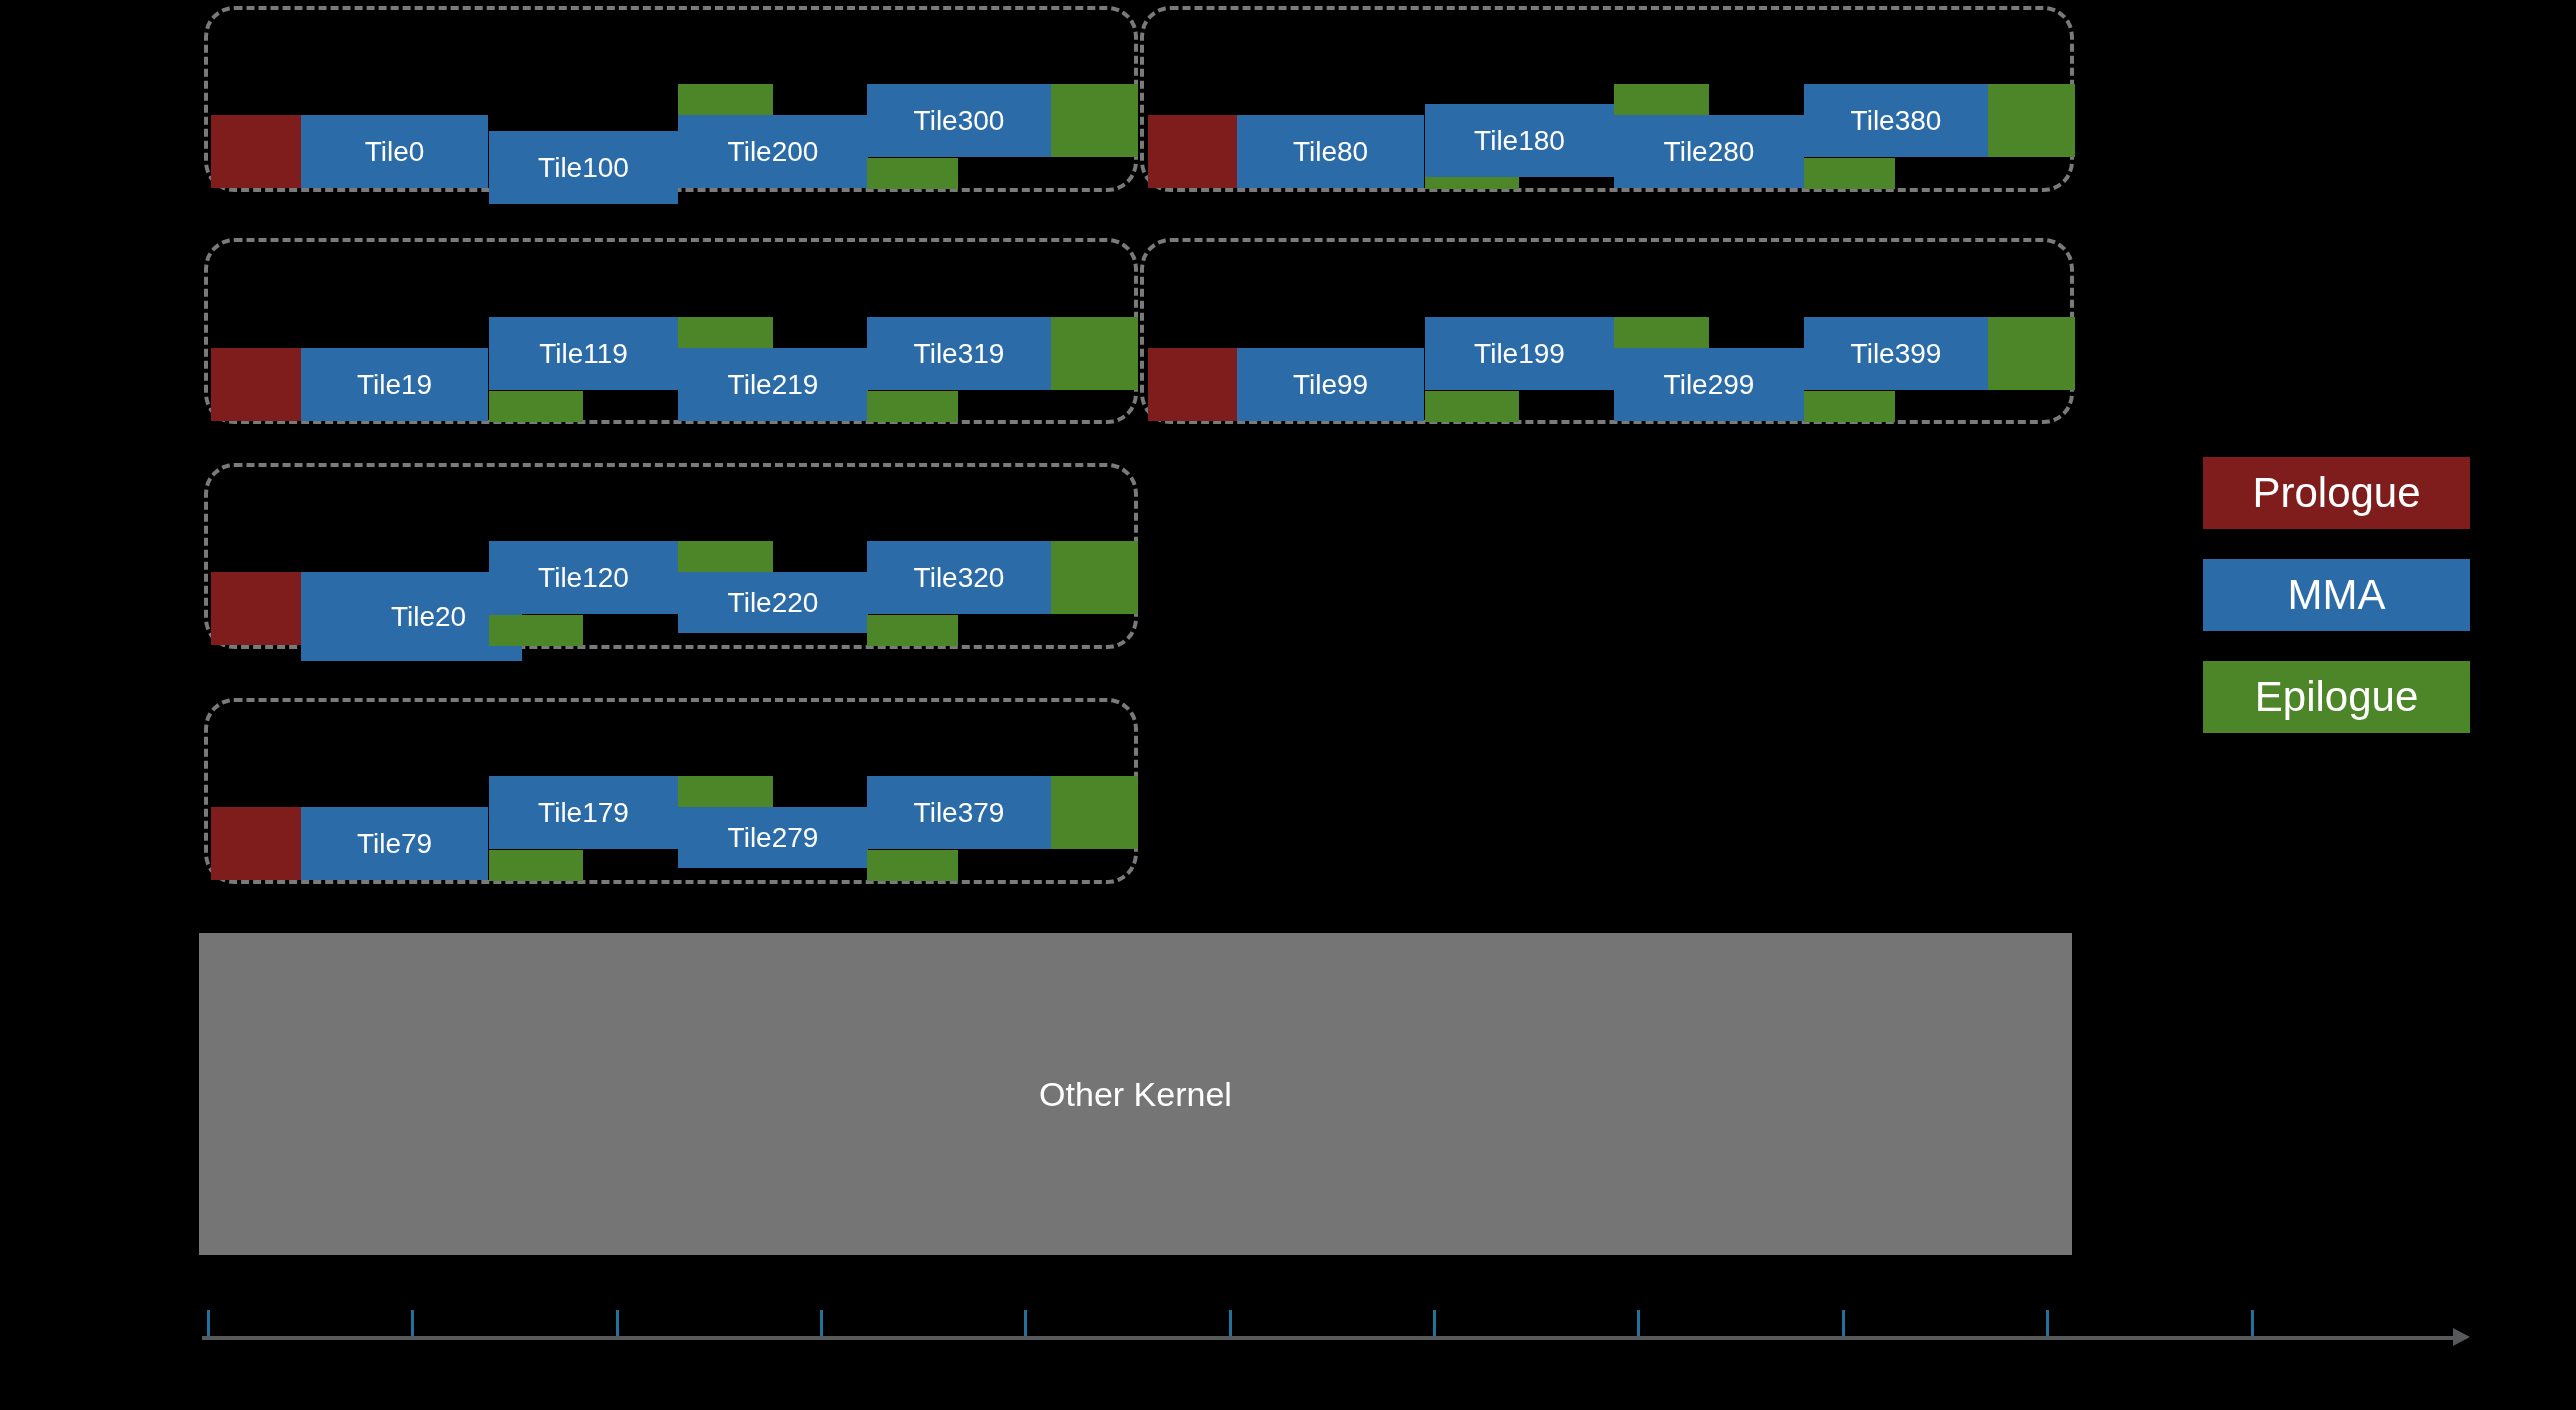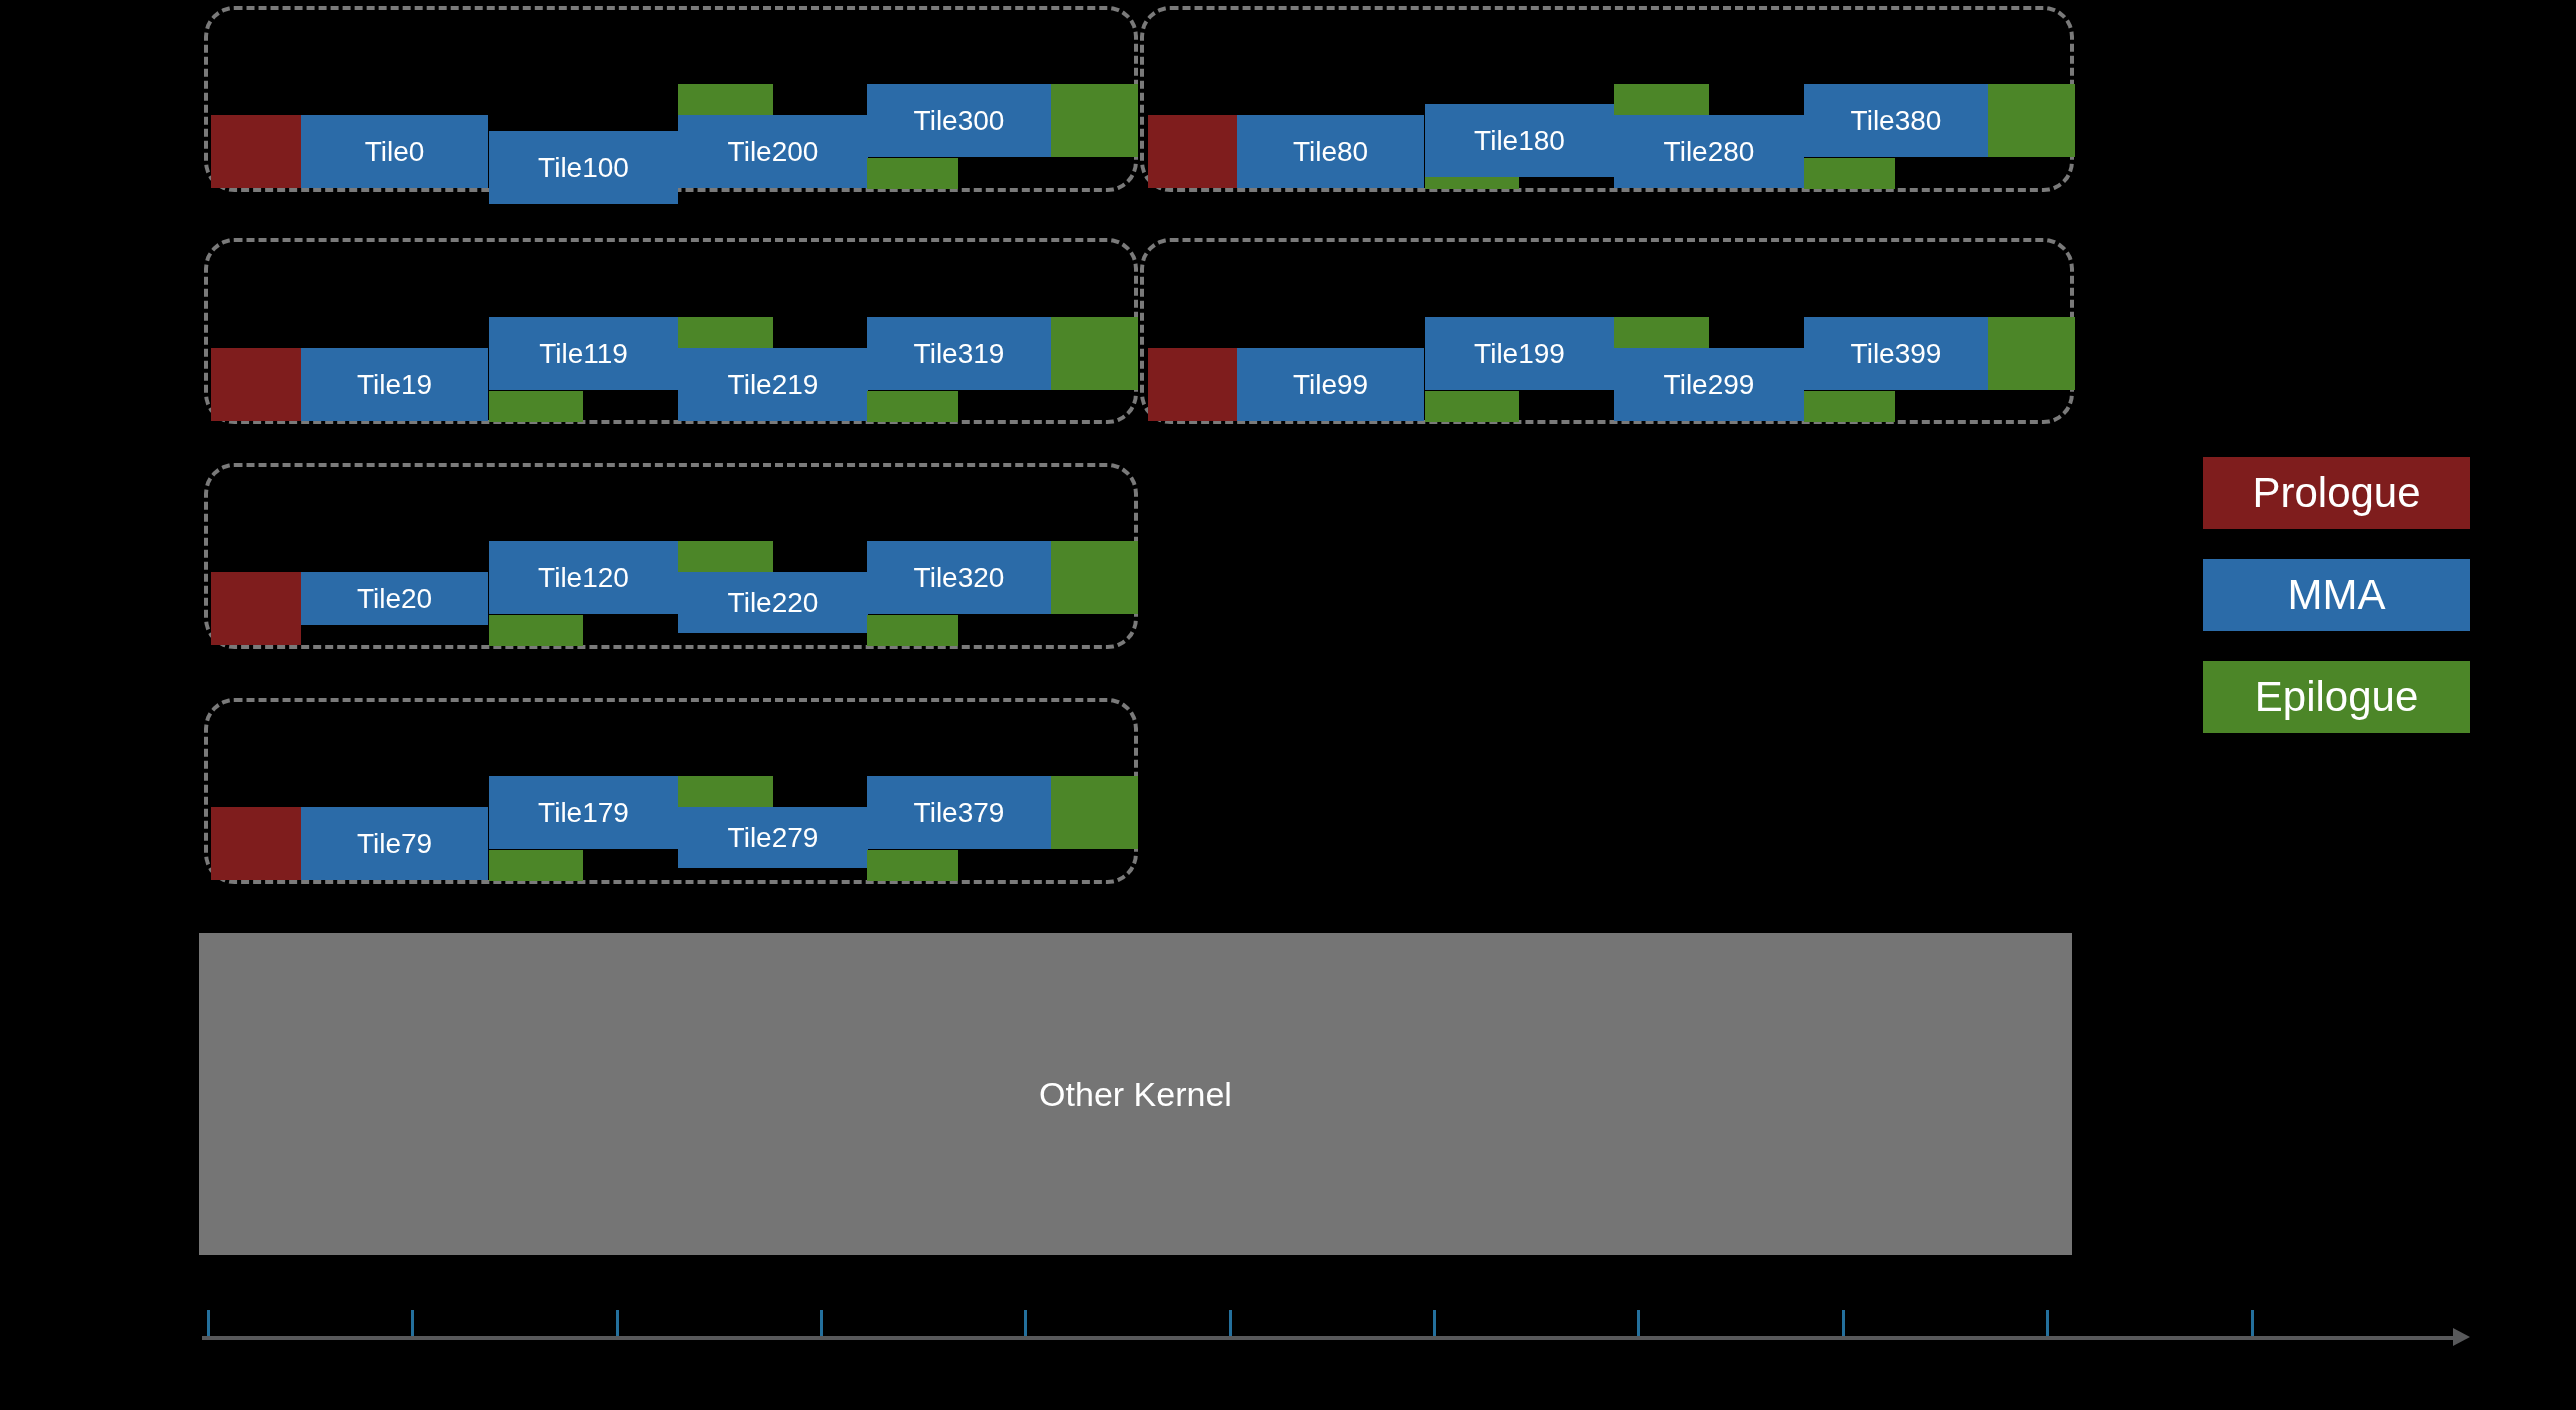--- a/index.html
+++ b/index.html
@@ -96,21 +96,21 @@
       <div class="blk mma" style="left: 1614px; top: 348px; width: 190px; height: 73px;">
         <span>Tile299</span>
       </div>
       <div class="blk epilogue" style="left: 1804px; top: 391px; width: 91px; height: 30.5px;"></div>
       <div class="blk mma" style="left: 1804px; top: 317px; width: 184px; height: 73px;">
         <span>Tile399</span>
       </div>
       <div class="blk epilogue" style="left: 1988px; top: 317px; width: 87px; height: 73px;"></div>
       <div class="group-box" style="left: 204px; top: 463px;"></div>
       <div class="blk prologue" style="left: 211px; top: 572px; width: 90px; height: 73px;"></div>
-      <div class="blk mma" style="left: 301px; top: 572px; width: 187px; height: 53px;">
+      <div class="blk mma" style="left: 301px; top: 572px; width: 187px; height: 89px; padding-left: 34px;">
         <span>Tile20</span>
       </div>
       <div class="blk epilogue" style="left: 489px; top: 615px; width: 94px; height: 30.5px;"></div>
       <div class="blk mma" style="left: 489px; top: 541px; width: 189px; height: 73px;">
         <span>Tile120</span>
       </div>
       <div class="blk epilogue" style="left: 678px; top: 541px; width: 95px; height: 31px;"></div>
       <div class="blk mma" style="left: 678px; top: 572px; width: 190px; height: 61px;">
         <span>Tile220</span>
       </div>

